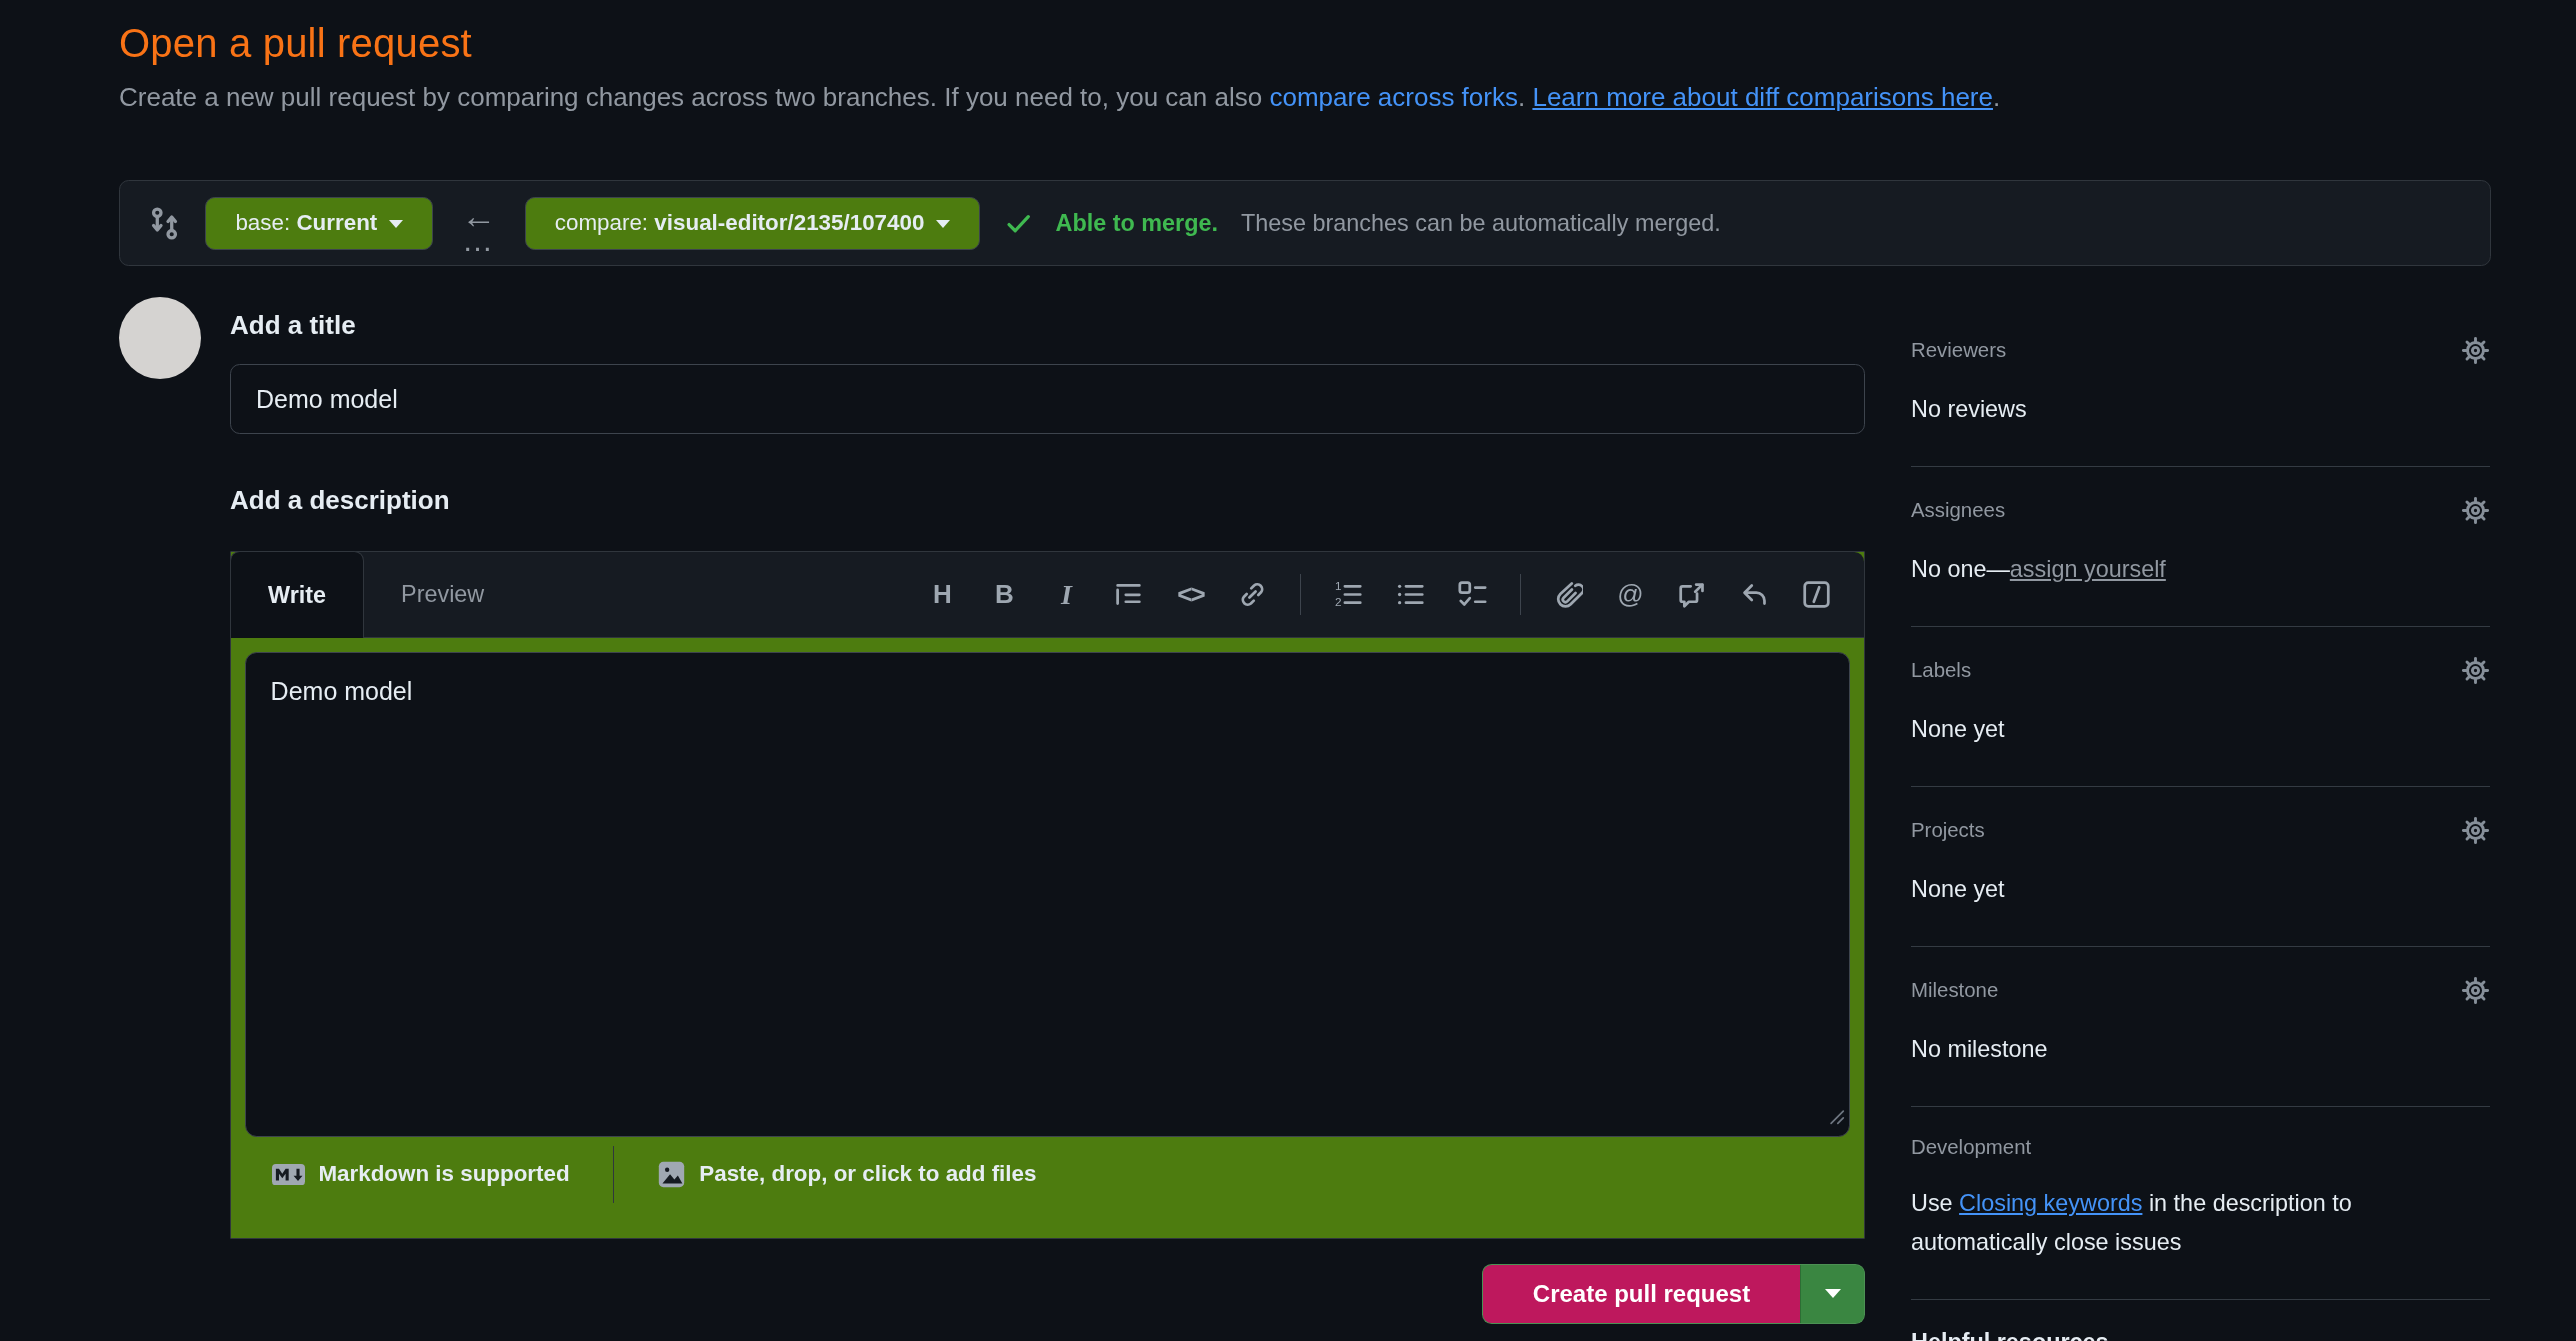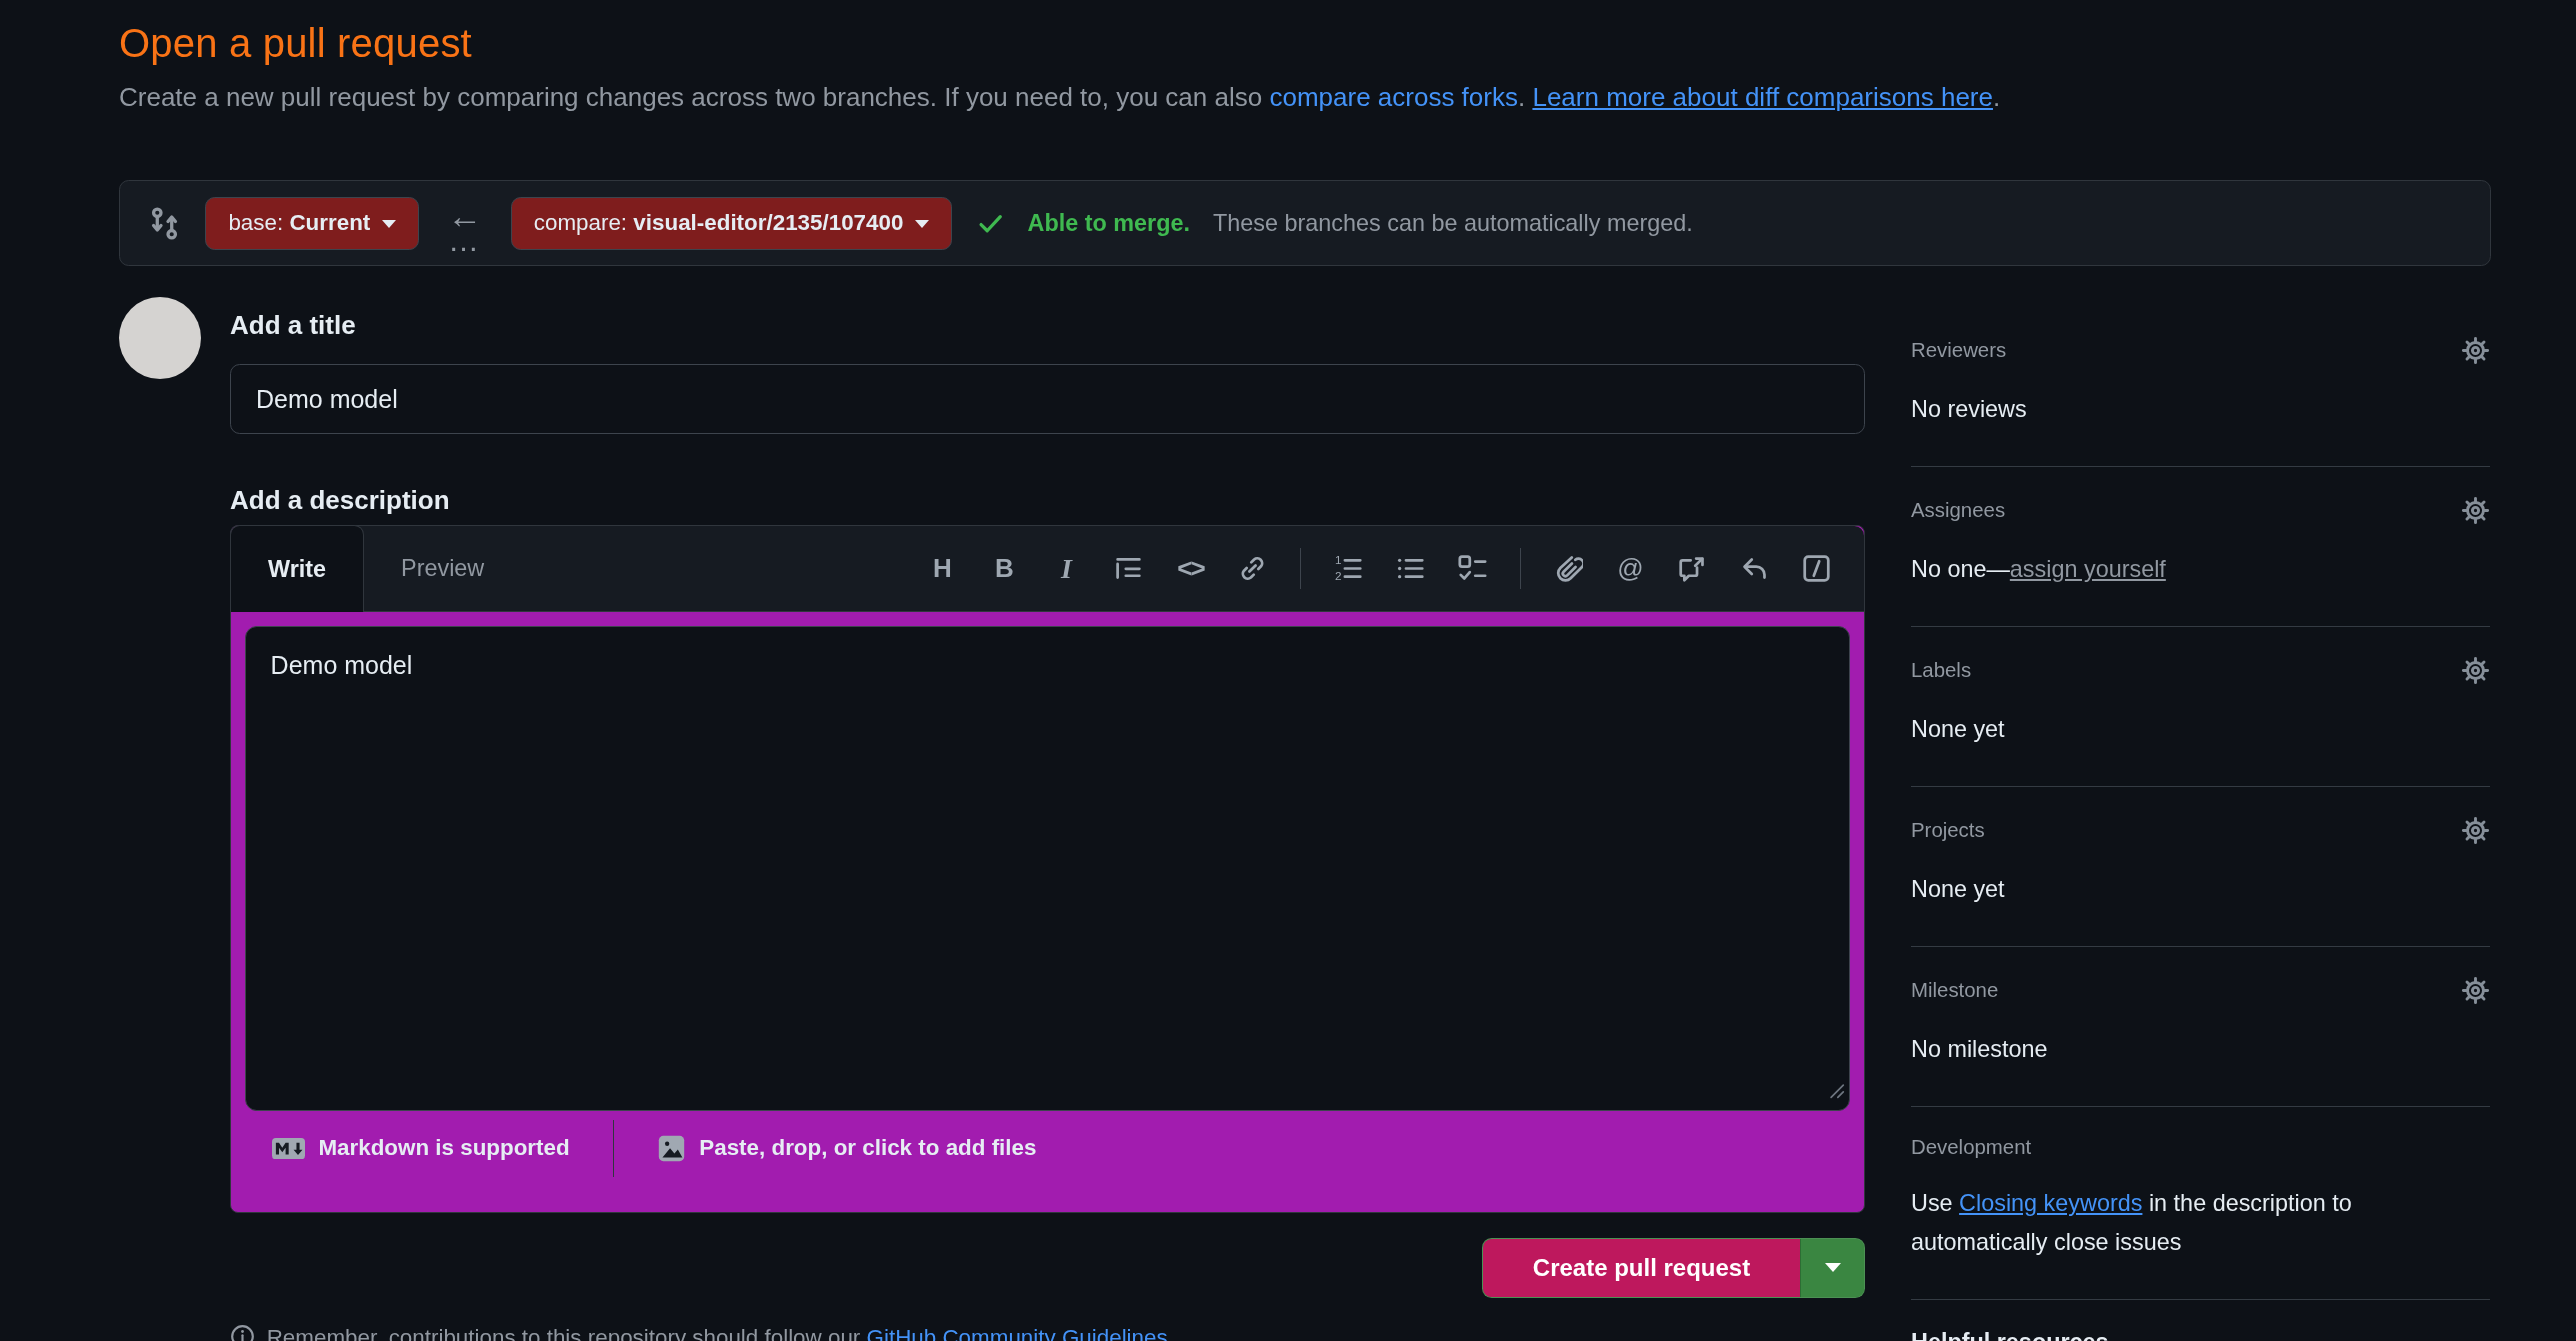--- a/index.html
+++ b/index.html
@@ -23,22 +23,22 @@
 
   
   .branch-bar {
     position:absolute; left:119px; top:180px; width:2372px; height:86px;
     background:#161b22; border:1px solid #30363d; border-radius:9.7px;
     display:flex; align-items:center; padding:0 27px; gap:23.4px;
   }
   .icon-muted { color:#9198a1; display:inline-flex; align-items:center; }
   .branch-btn {
     display:inline-flex; align-items:center; gap:11.7px;
-    background:#7f1d1d; border:1px solid #3d444d; border-radius:9.7px;
-    height:53px; padding:0 22px; font-size:22.4px; color:#e6edf3; cursor:pointer;
+    background:#4d7c0f; border:1px solid #3d444d; border-radius:9.7px;
+    height:53px; padding:0 29px; font-size:22.4px; color:#e6edf3; cursor:pointer;
     white-space:nowrap;
   }
   .branch-btn b { font-weight:700; }
   .caret-down {
     width:0; height:0; border-left:7.8px solid transparent; border-right:7.8px solid transparent;
     border-top:8.8px solid #e6edf3; display:inline-block; margin-top:2.9px;
   }
   .arrow-stack { display:flex; flex-direction:column; align-items:center; width:45px; color:#9198a1; }
   .arrow-stack .arrow { font-size:35px; line-height:29px; }
   .arrow-stack .dots { font-size:31px; line-height:9.7px; letter-spacing:2.9px; margin-top:5.8px; }
@@ -56,21 +56,21 @@
   .title-label { margin-top:9.7px; }
   .title-input {
     margin-top:23.4px; width:100%; height:70px;
     background:#0d1117; border:1px solid #3d444d; border-radius:9.7px;
     color:#e6edf3; font-size:25px; padding:0 25px;
     font-family:"Liberation Sans","DejaVu Sans",sans-serif; outline:none;
   }
   .desc-label { margin-top:51px; }
 
   .md-editor {
-    margin-top:9px; border:1px solid #30363d; border-radius:8px; background:#a21caf;
+    margin-top:35px; border:1px solid #30363d; border-radius:1px; background:#4d7c0f;
   }
   .md-header {
     background:#161b22; border-bottom:1px solid #30363d;
     border-radius:9.7px 9.7px 0 0; height:86px;
     display:flex; align-items:stretch; position:relative;
   }
   .tab {
     display:flex; align-items:center; padding:0 37px; font-size:23.4px; cursor:pointer;
   }
   .tab.active {

